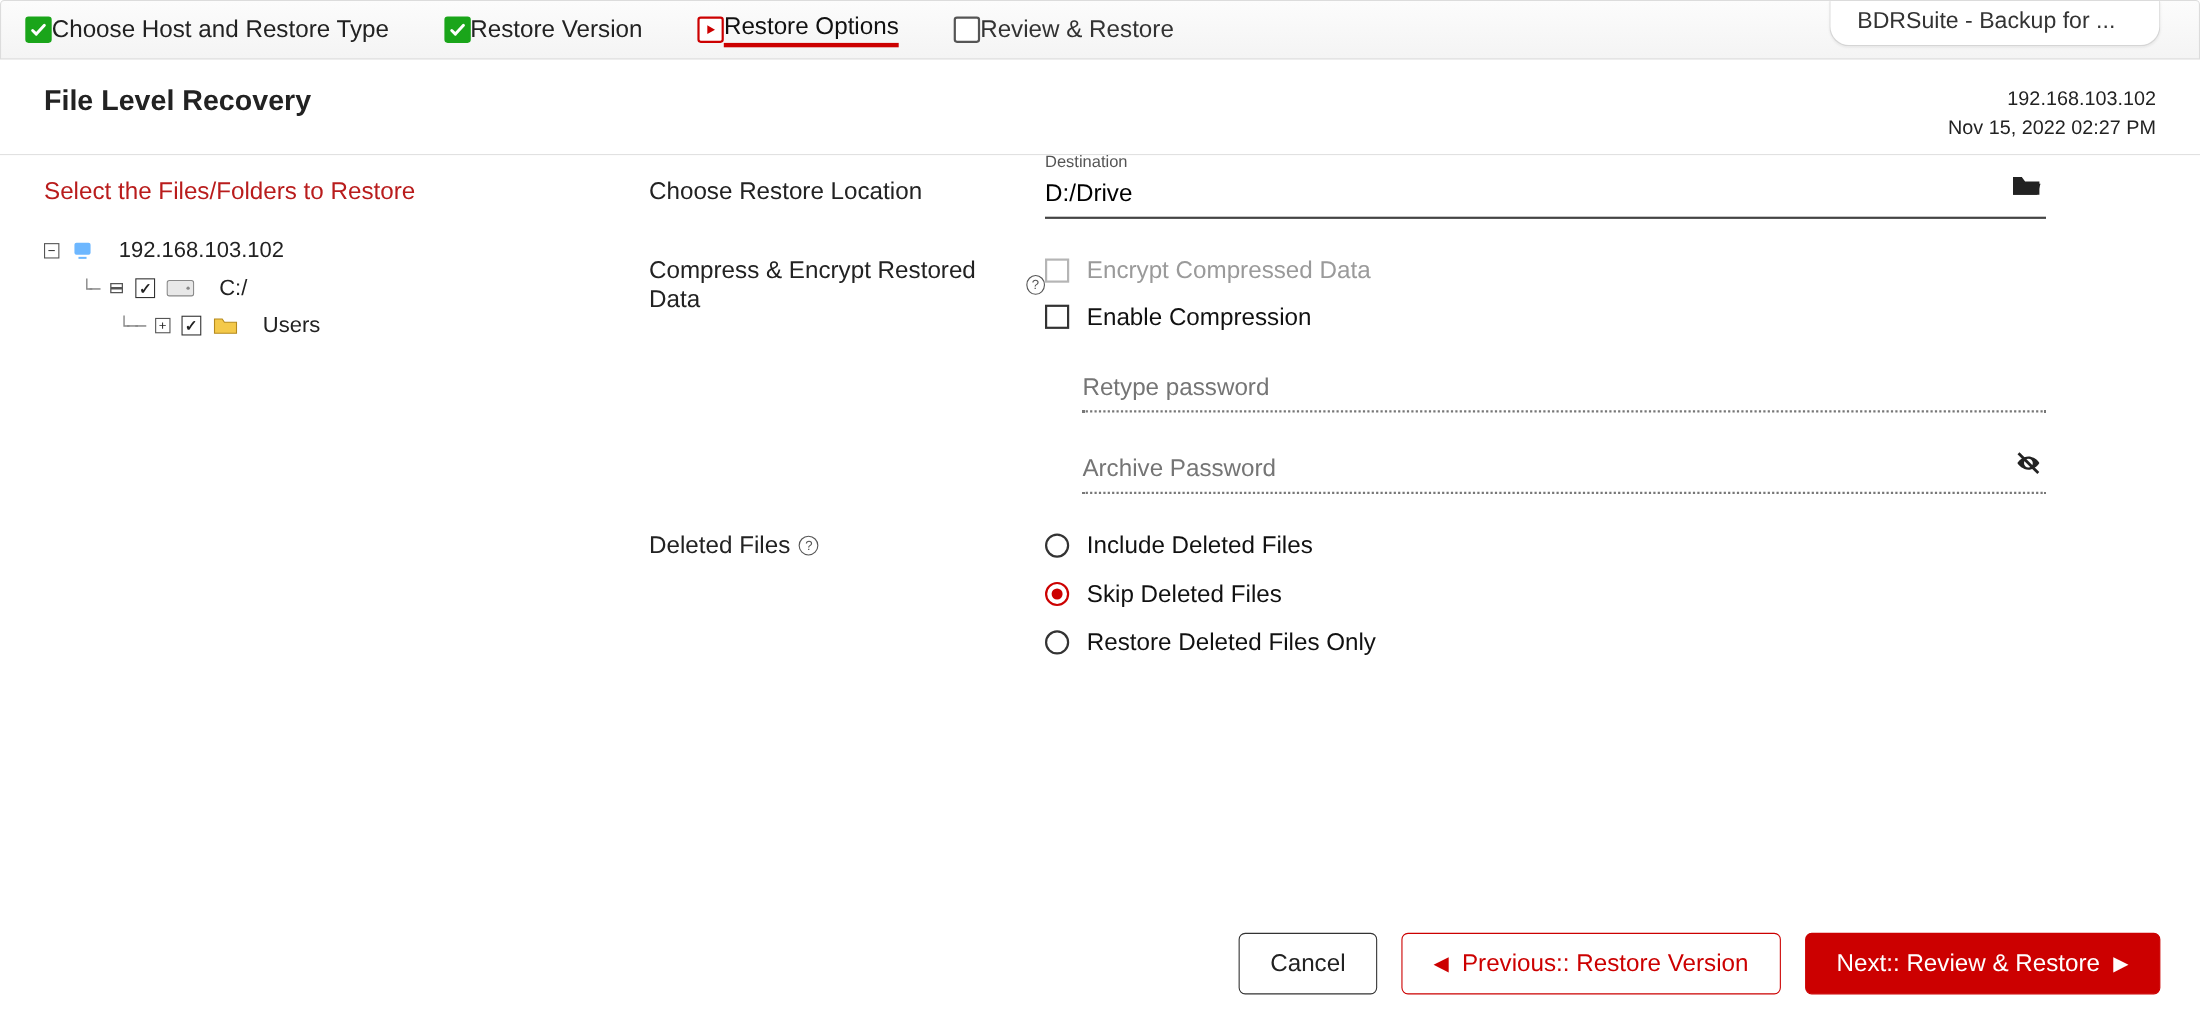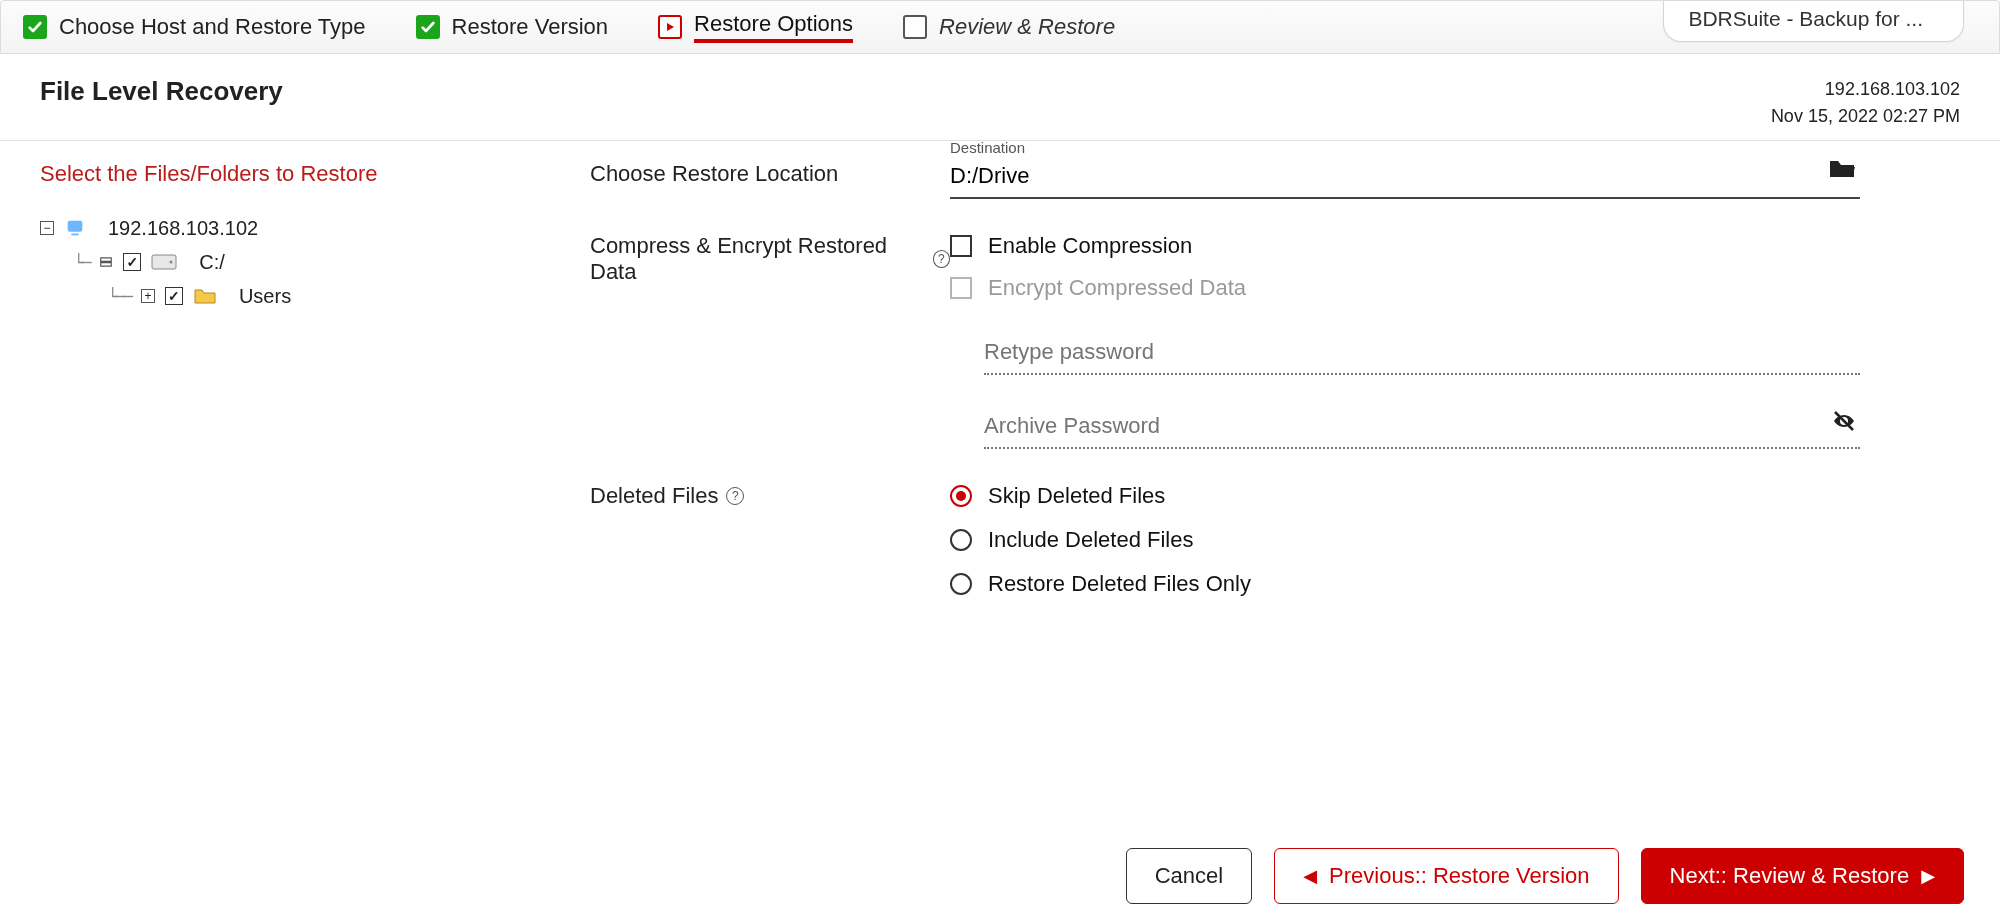--- a/index.html
+++ b/index.html
@@ -8,29 +8,29 @@
 
   
   .stepper {
     display:flex; align-items:center; gap:50px;
     padding:10px 22px 10px 22px;
     background:linear-gradient(#fcfcfc,#f4f4f4);
     border:1px solid #dcdcdc;
     border-radius:4px 4px 0 0;
     position:relative;
   }
-  .step { display:flex; align-items:center; gap:12px; font-size:22px; font-weight:500; color:#222; }
+  .step { display:flex; align-items:center; font-size:22px; font-weight:500; color:#222; }
   .step .box { width:24px; height:24px; border:2px solid #333; border-radius:3px; display:flex; align-items:center; justify-content:center; background:#fff;}
   .step.done .box { background:#1aa51a; border-color:#1aa51a; }
   .step.done .box svg { stroke:#fff; }
   .step.current .box { border-color:#c00; }
   .step.current .label { color:#111; }
   .step.current .underline { border-bottom:4px solid #c00; padding-bottom:2px;}
   .step.todo .box { border-color:#555; }
-  .step.todo .label { color:#333;font-style:italic; }
+  .step.todo .label { color:#333; }
   .app-tab {
     position:absolute; right:35px; top:0;
     background:#fff; border:1px solid #d5d5d5; border-top:none;
     border-radius:0 0 18px 18px;
     padding:6px 40px 10px 24px; font-size:21px; color:#333;
     box-shadow:0 1px 2px rgba(0,0,0,.05);
   }
 
   
   .page-header {
@@ -211,27 +211,27 @@
         </span>
       </div>
     </div>
 
     <div class="form-row" style="align-items:flex-start;">
       <div class="lbl">
         <span>Compress &amp; Encrypt Restored Data</span>
         <span class="help">?</span>
       </div>
       <div class="ctl">
+        <div class="cb-row disabled">
+          <span class="cb-box"></span>
+          <span>Encrypt Compressed Data</span>
+        </div>
         <div class="cb-row">
           <span class="cb-box"></span>
           <span>Enable Compression</span>
-        </div>
-        <div class="cb-row disabled">
-          <span class="cb-box"></span>
-          <span>Encrypt Compressed Data</span>
         </div>
 
         <div class="pw-field">
           <input class="pw-input" type="password" placeholder="Retype password" style="">
         </div>
         <div class="pw-field">
           <input class="pw-input" type="password" placeholder="Archive Password" style="">
           <span class="pw-eye">
             <svg width="28" height="24" viewBox="0 0 24 24" fill="#222">
                 <path d="M12 6c-5 0-9 4-10 6 1 2 5 6 10 6s9-4 10-6c-1-2-5-6-10-6zm0 10a4 4 0 110-8 4 4 0 010 8z"></path>
@@ -242,26 +242,26 @@
       </div>
     </div>
 
     <div class="form-row" style="margin-top:24px;">
       <div class="lbl">
         <span>Deleted Files</span>
         <span class="help">?</span>
       </div>
       <div class="ctl">
         <div class="radio-row">
+          <span class="radio"></span>
+          <span>Include Deleted Files</span>
+        </div>
+        <div class="radio-row">
           <span class="radio sel"></span>
           <span>Skip Deleted Files</span>
-        </div>
-        <div class="radio-row">
-          <span class="radio"></span>
-          <span>Include Deleted Files</span>
         </div>
         <div class="radio-row">
           <span class="radio"></span>
           <span>Restore Deleted Files Only</span>
         </div>
       </div>
     </div>
 
   </div>
 </div>

